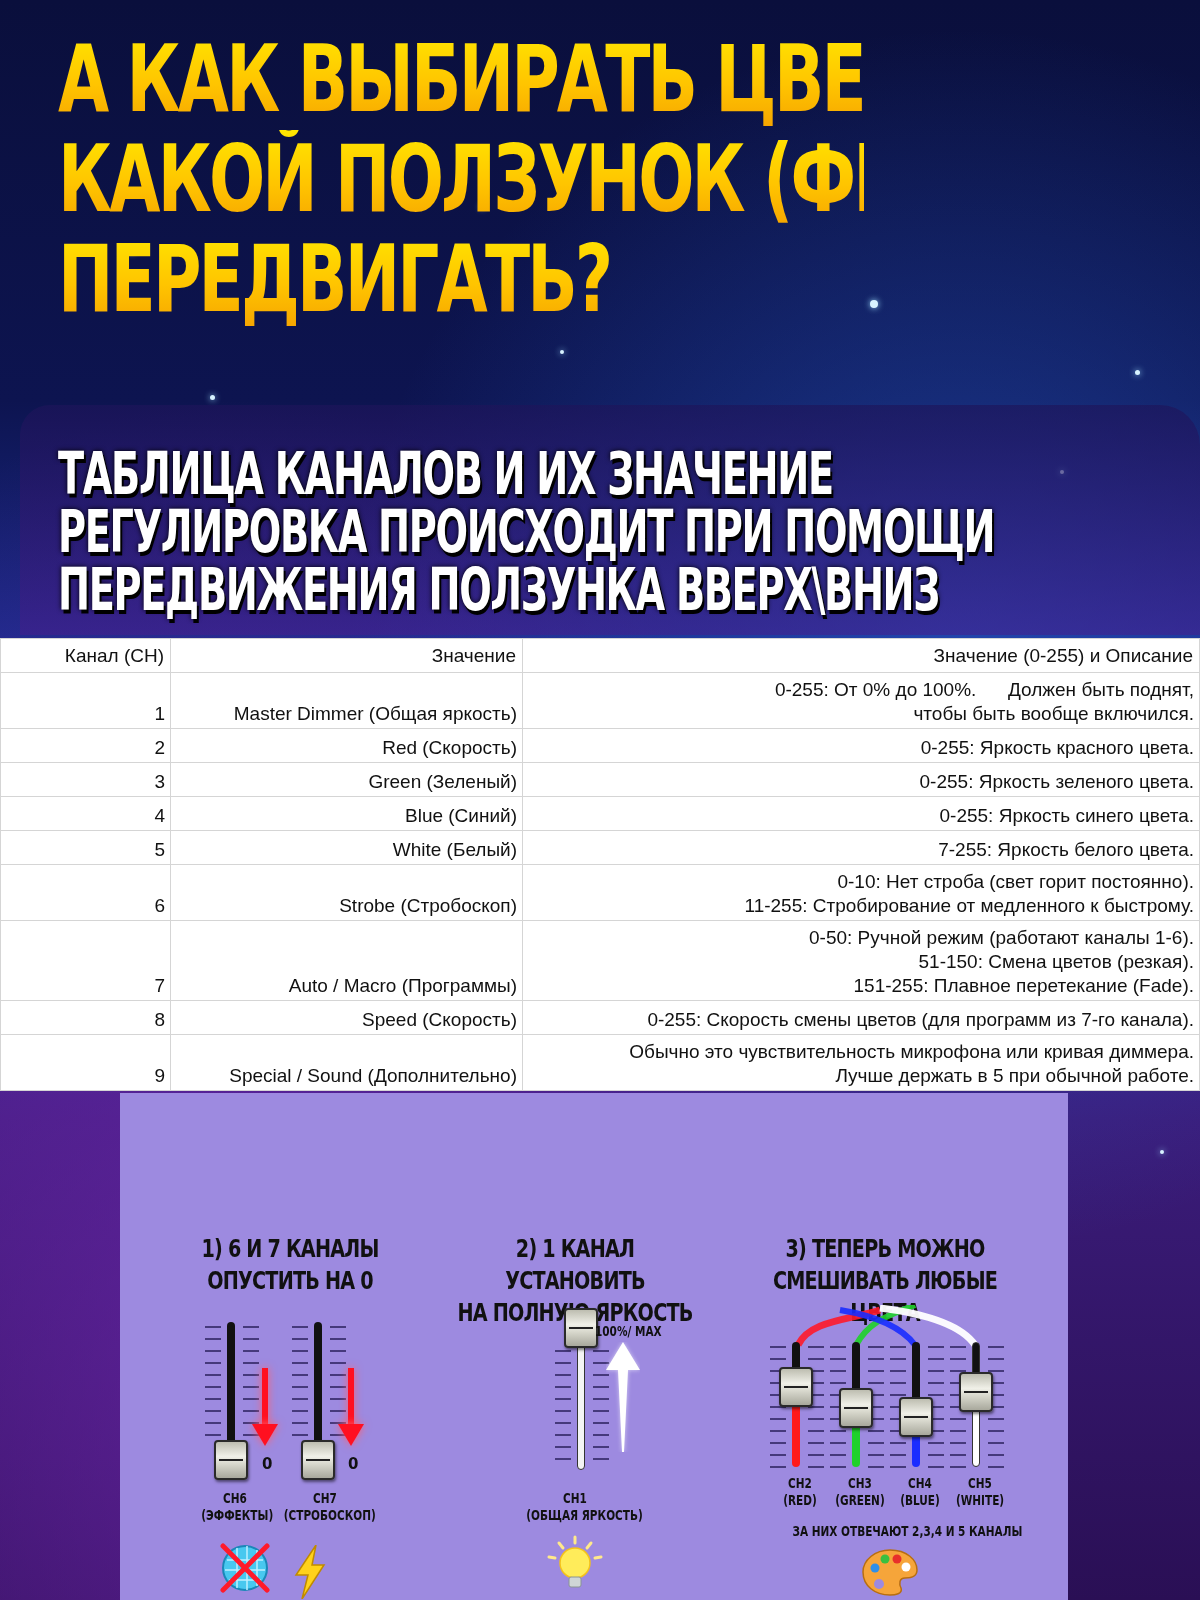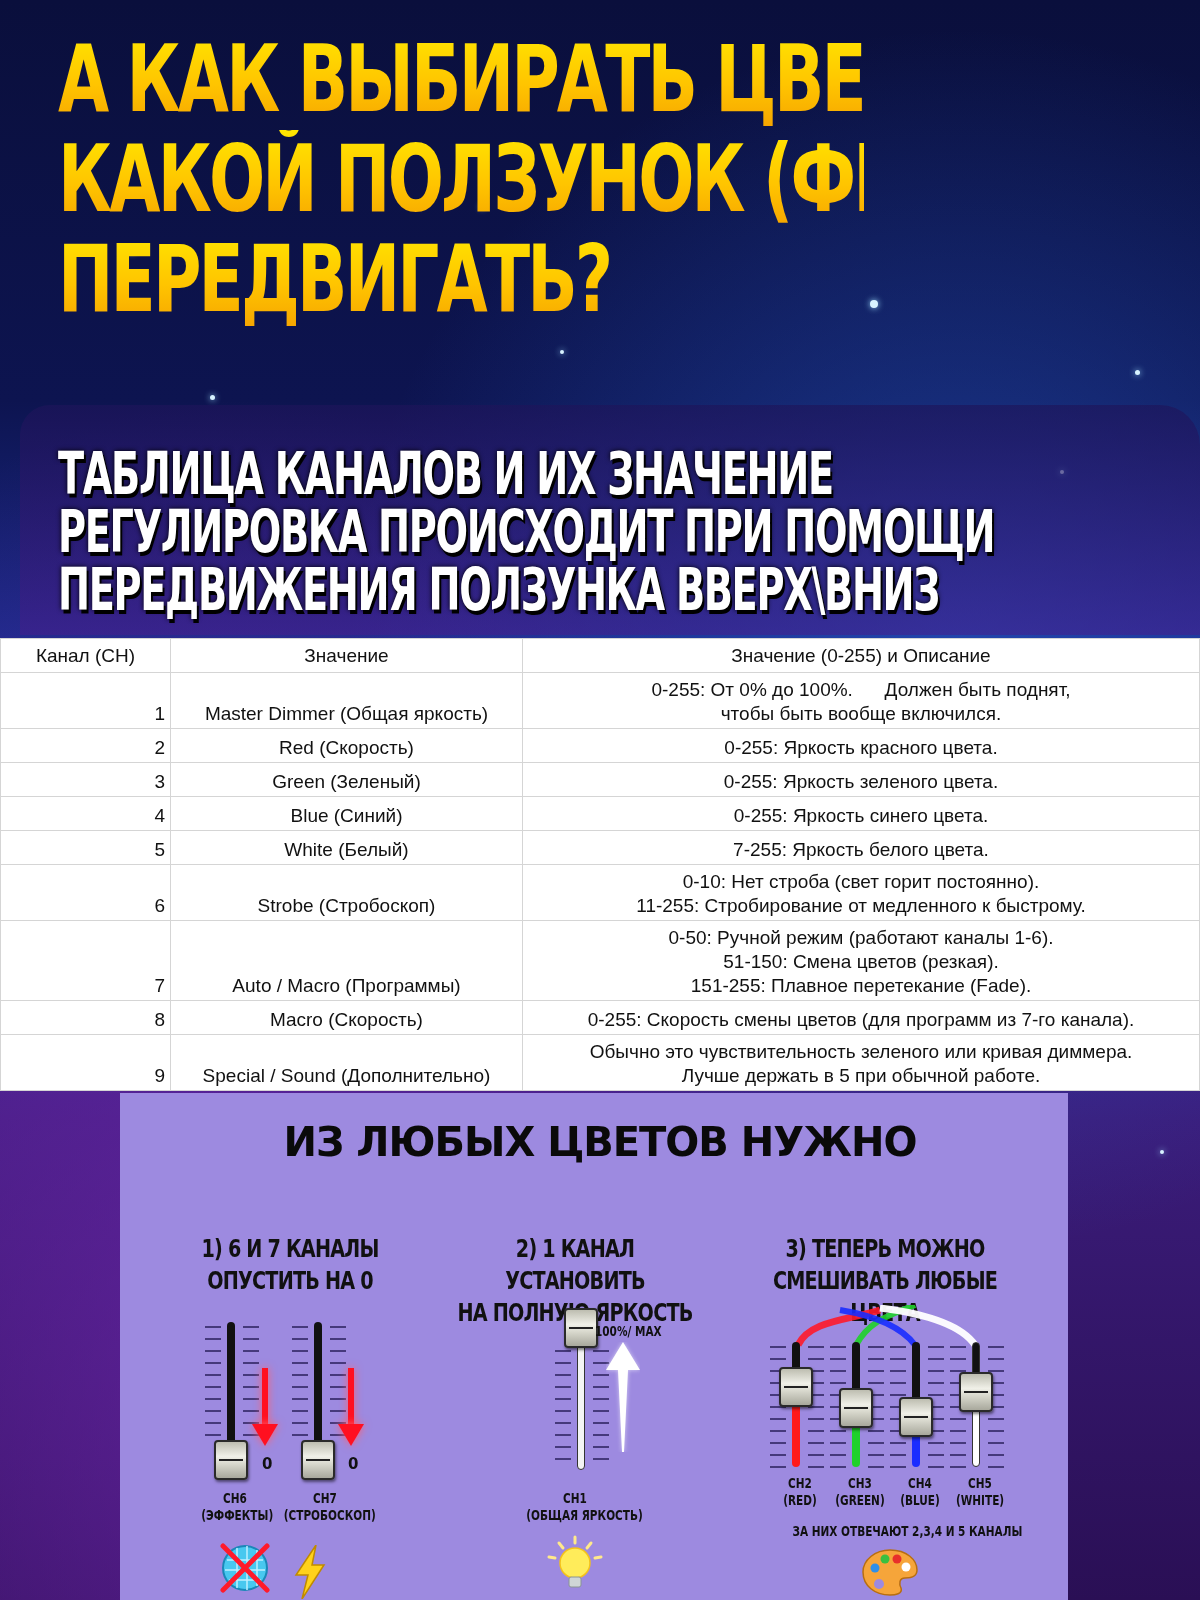--- a/index.html
+++ b/index.html
@@ -36,21 +36,21 @@
     transform: scaleX(0.66); transform-origin: left;
     text-shadow: 3px 4px 0 #000, 0 0 6px #000;
   }
 
   table.channels {
     position: absolute; left: 0; top: 638px; width: 1200px;
     border-collapse: collapse; background: #fff; font-size: 19px; color: #111;
     font-family: "Liberation Sans", sans-serif;
   }
   table.channels td, table.channels th {
-    border: 1.5px solid #d5d5d5; padding: 2px 5px; vertical-align: bottom; font-weight: normal; text-align: center;
+    border: 1.5px solid #d5d5d5; padding: 2px 5px; vertical-align: bottom; font-weight: normal; text-align: right;
     line-height: 24px;
   }
   table.channels th { padding: 4px 6px; vertical-align: middle; height: 34px; }
   table.channels td.ch { text-align: right; width: 170px; }
   table.channels td.fn { width: 352px; }
   .desc-line { display: block; white-space: pre; }
 
   .tip-panel {
     position: absolute; left: 120px; top: 1093px; width: 948px; height: 507px;
     background: #9d8ae0;
@@ -172,39 +172,38 @@
       <td class="ch">7</td>
       <td class="fn">Auto / Macro (Программы)</td>
       <td>
         <span class="desc-line">0-50: Ручной режим (работают каналы 1-6).</span>
         <span class="desc-line">51-150: Смена цветов (резкая).</span>
         <span class="desc-line">151-255: Плавное перетекание (Fade).</span>
       </td>
     </tr>
     <tr style="height:34px">
       <td class="ch">8</td>
-      <td class="fn">Macro (Скорость)</td>
+      <td class="fn">Speed (Скорость)</td>
       <td>
           <span class="desc-line">0-255: Скорость смены цветов (для программ из 7-го канала).</span>
         </td>
     </tr>
     <tr style="height:56px">
       <td class="ch">9</td>
       <td class="fn">Special / Sound (Дополнительно)</td>
       <td>
-        <span class="desc-line">Обычно это чувствительность зеленого или кривая диммера.</span>
+        <span class="desc-line">Обычно это чувствительность микрофона или кривая диммера.</span>
         <span class="desc-line">Лучше держать в 5 при обычной работе.</span>
       </td>
     </tr>
   </tbody>
 </table>
 
 <div class="tip-panel"></div>
 <div class="tip-title">
-  <div>ИЗ ЛЮБЫХ ЦВЕТОВ НУЖНО</div>
 </div>
 
 <div class="step-title" style="left:160px;top:1233px;width:260px">
   <div>1) 6 И 7 КАНАЛЫ</div>
   <div>ОПУСТИТЬ НА 0</div>
 </div>
 
 <div class="fader" style="left:205px;top:1322px;width:60px;height:150px">
   <div class="tick-col" style="left:0;top:4px;height:120px"></div>
   <div class="tick-col" style="left:38px;top:4px;height:120px"></div>

